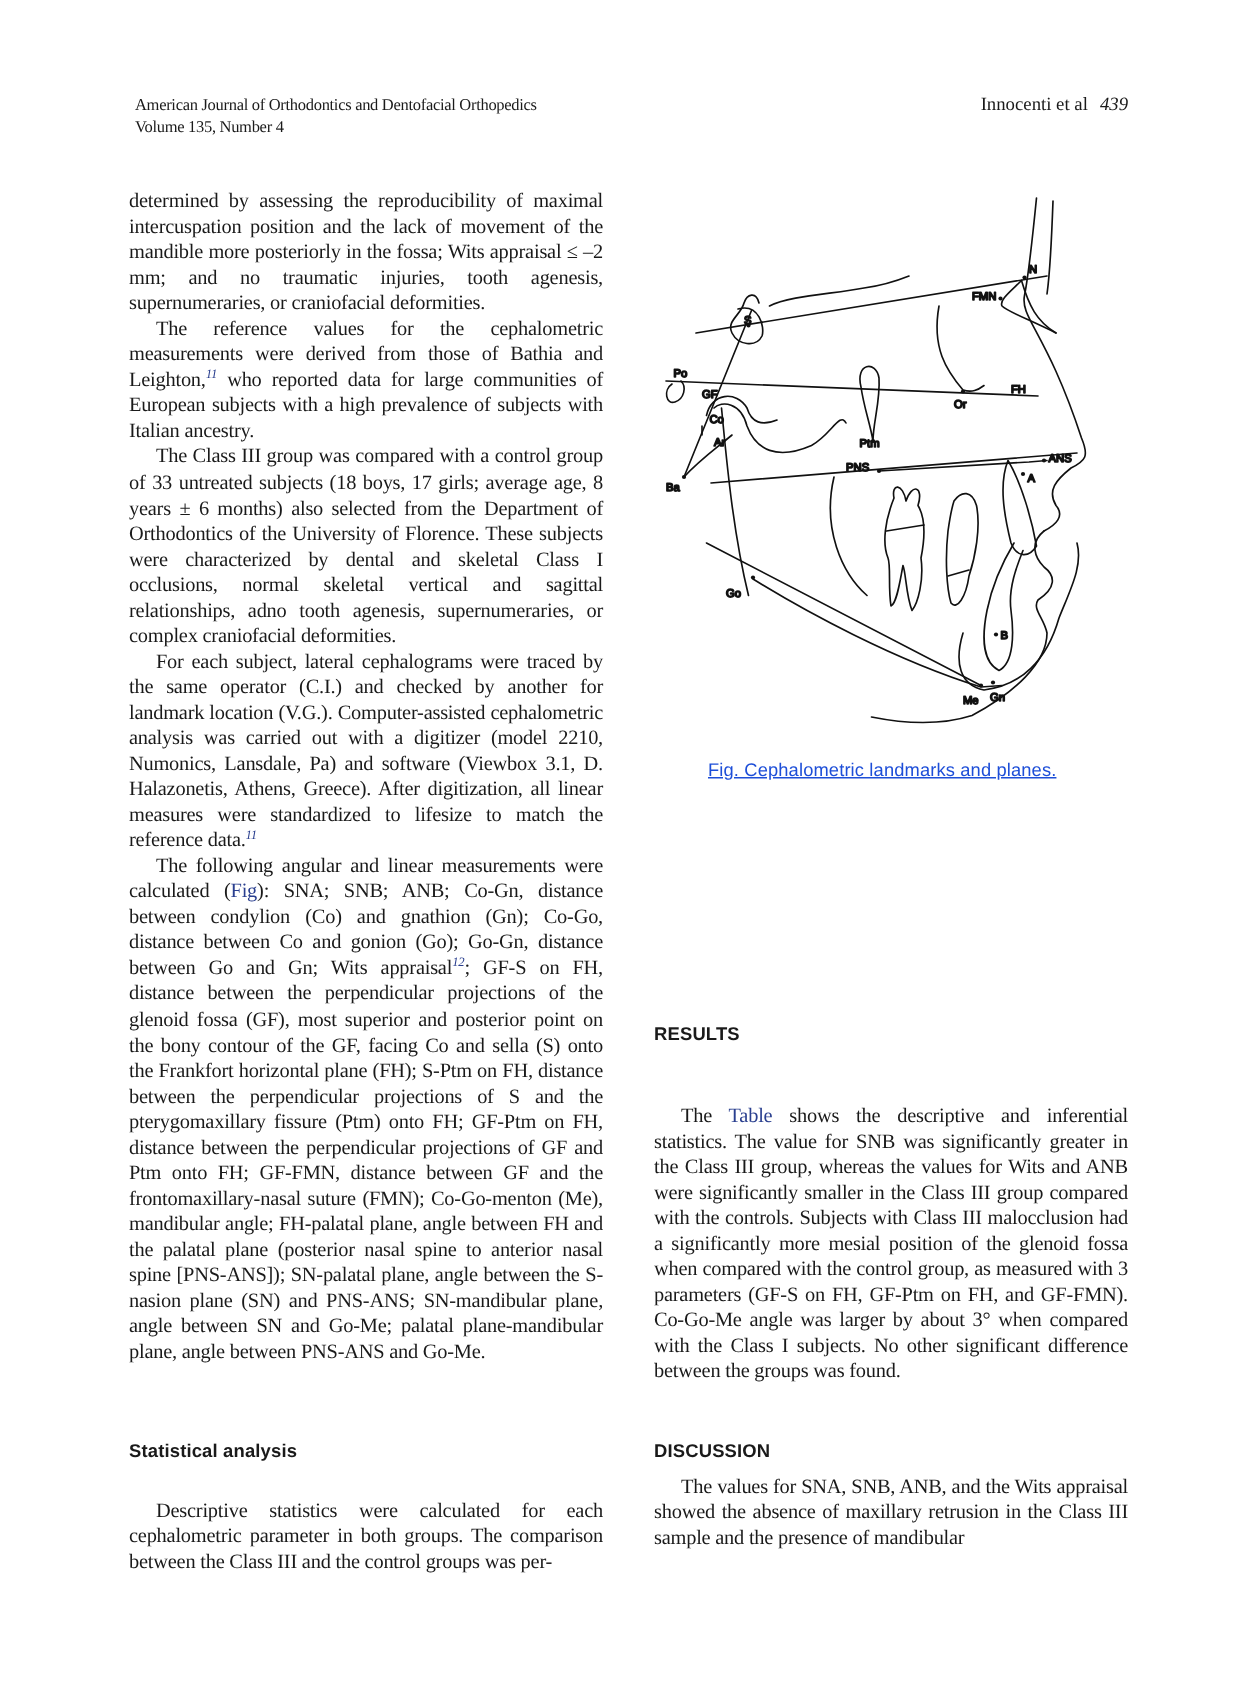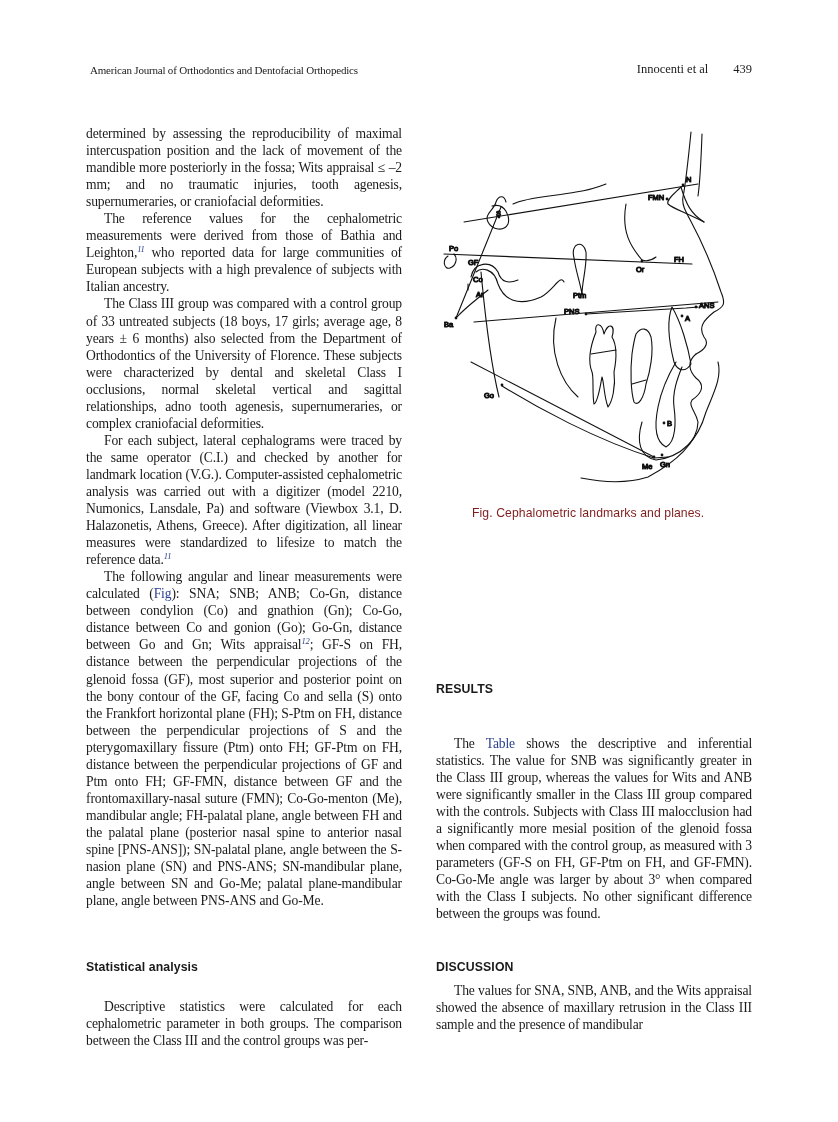--- a/index.html
+++ b/index.html
@@ -2,48 +2,49 @@
 <html><head>
 <meta charset="utf-8">
 <style>
   html, body { margin: 0; padding: 0; background: #ffffff; }
   body { width: 838px; height: 1122px; position: relative; overflow: hidden; color: #1a1a1a; }
   .serif { font-family: "Liberation Serif", "DejaVu Serif", serif; }
   .sans { font-family: "Liberation Sans", "DejaVu Sans", sans-serif; }
 
   .header-left { position: absolute; left: 90px; top: 63px; font-size: 11px; line-height: 15px; letter-spacing: -0.2px; }
   .header-right { position: absolute; right: 86px; top: 62px; font-size: 12.5px; }
-  .header-right .page-no { margin-left: 25px; }
+  .header-right .page-no { margin-left: 8px; font-style: italic; }
 
   .col { position: absolute; width: 316px; font-size: 13.6px; line-height: 17.05px; text-align: justify; letter-spacing: -0.15px; }
   .col-left { left: 86px; top: 125px; }
   .col-right { left: 436px; top: 556px; }
   .col p { margin: 0; }
   .col p.indent { text-indent: 18px; }
   .sup { font-size: 8.5px; vertical-align: 5px; line-height: 0; font-style: italic; }
   .link { color: #2a3f8f; }
 
   .section-heading { font-family: "Liberation Sans", "DejaVu Sans", sans-serif; font-size: 12.3px; margin: 0; letter-spacing: 0.1px; }
   .h-stat { position: absolute; left: 86px; top: 960px; }
   .p-stat { position: absolute; left: 86px; top: 982px; margin-top: 16px; }
   .h-results { position: absolute; left: 436px; top: 682px; }
   .p-results { position: absolute; left: 436px; top: 735px; }
   .h-discussion { position: absolute; left: 436px; top: 960px; }
   .p-discussion { position: absolute; left: 436px; top: 982px; }
 
   .figure { position: absolute; left: 436px; top: 122px; width: 320px; height: 380px; }
   .figure svg { width: 320px; height: 380px; }
-  .fig-caption { position: absolute; left: 472px; top: 506px; font-size: 12.2px; letter-spacing: 0.1px; color: #7f1d1d; }
+  .fig-caption { position: absolute; left: 472px; top: 506px; font-size: 12.2px; letter-spacing: 0.1px; color: #1d4ed8; text-decoration: underline; }
   .lbl { font-family: "Liberation Sans", "DejaVu Sans", sans-serif; font-size: 7.5px; fill: #111; }
 </style>
 </head>
 <body>
 
 <div class="header-left serif">
   <div>American Journal of Orthodontics and Dentofacial Orthopedics</div>
+  <div>Volume 135, Number 4</div>
 </div>
 <div class="header-right serif">
   <span>Innocenti et al</span><span class="page-no">439</span>
 </div>
 
 <div class="col col-left serif">
   <p>determined by assessing the reproducibility of maximal intercuspation position and the lack of movement of the mandible more posteriorly in the fossa; Wits appraisal ≤ –2 mm; and no traumatic injuries, tooth agenesis, supernumeraries, or craniofacial deformities.</p>
   <p class="indent"><span>The reference values for the cephalometric measurements were derived from those of Bathia and Leighton,</span><span class="sup link">11</span><span> who reported data for large communities of European subjects with a high prevalence of subjects with Italian ancestry.</span></p>
   <p class="indent">The Class III group was compared with a control group of 33 untreated subjects (18 boys, 17 girls; average age, 8 years ± 6 months) also selected from the Department of Orthodontics of the University of Florence. These subjects were characterized by dental and skeletal Class I occlusions, normal skeletal vertical and sagittal relationships, adno tooth agenesis, supernumeraries, or complex craniofacial deformities.</p>
   <p class="indent"><span>For each subject, lateral cephalograms were traced by the same operator (C.I.) and checked by another for landmark location (V.G.). Computer-assisted cephalometric analysis was carried out with a digitizer (model 2210, Numonics, Lansdale, Pa) and software (Viewbox 3.1, D. Halazonetis, Athens, Greece). After digitization, all linear measures were standardized to lifesize to match the reference data.</span><span class="sup link">11</span></p>

